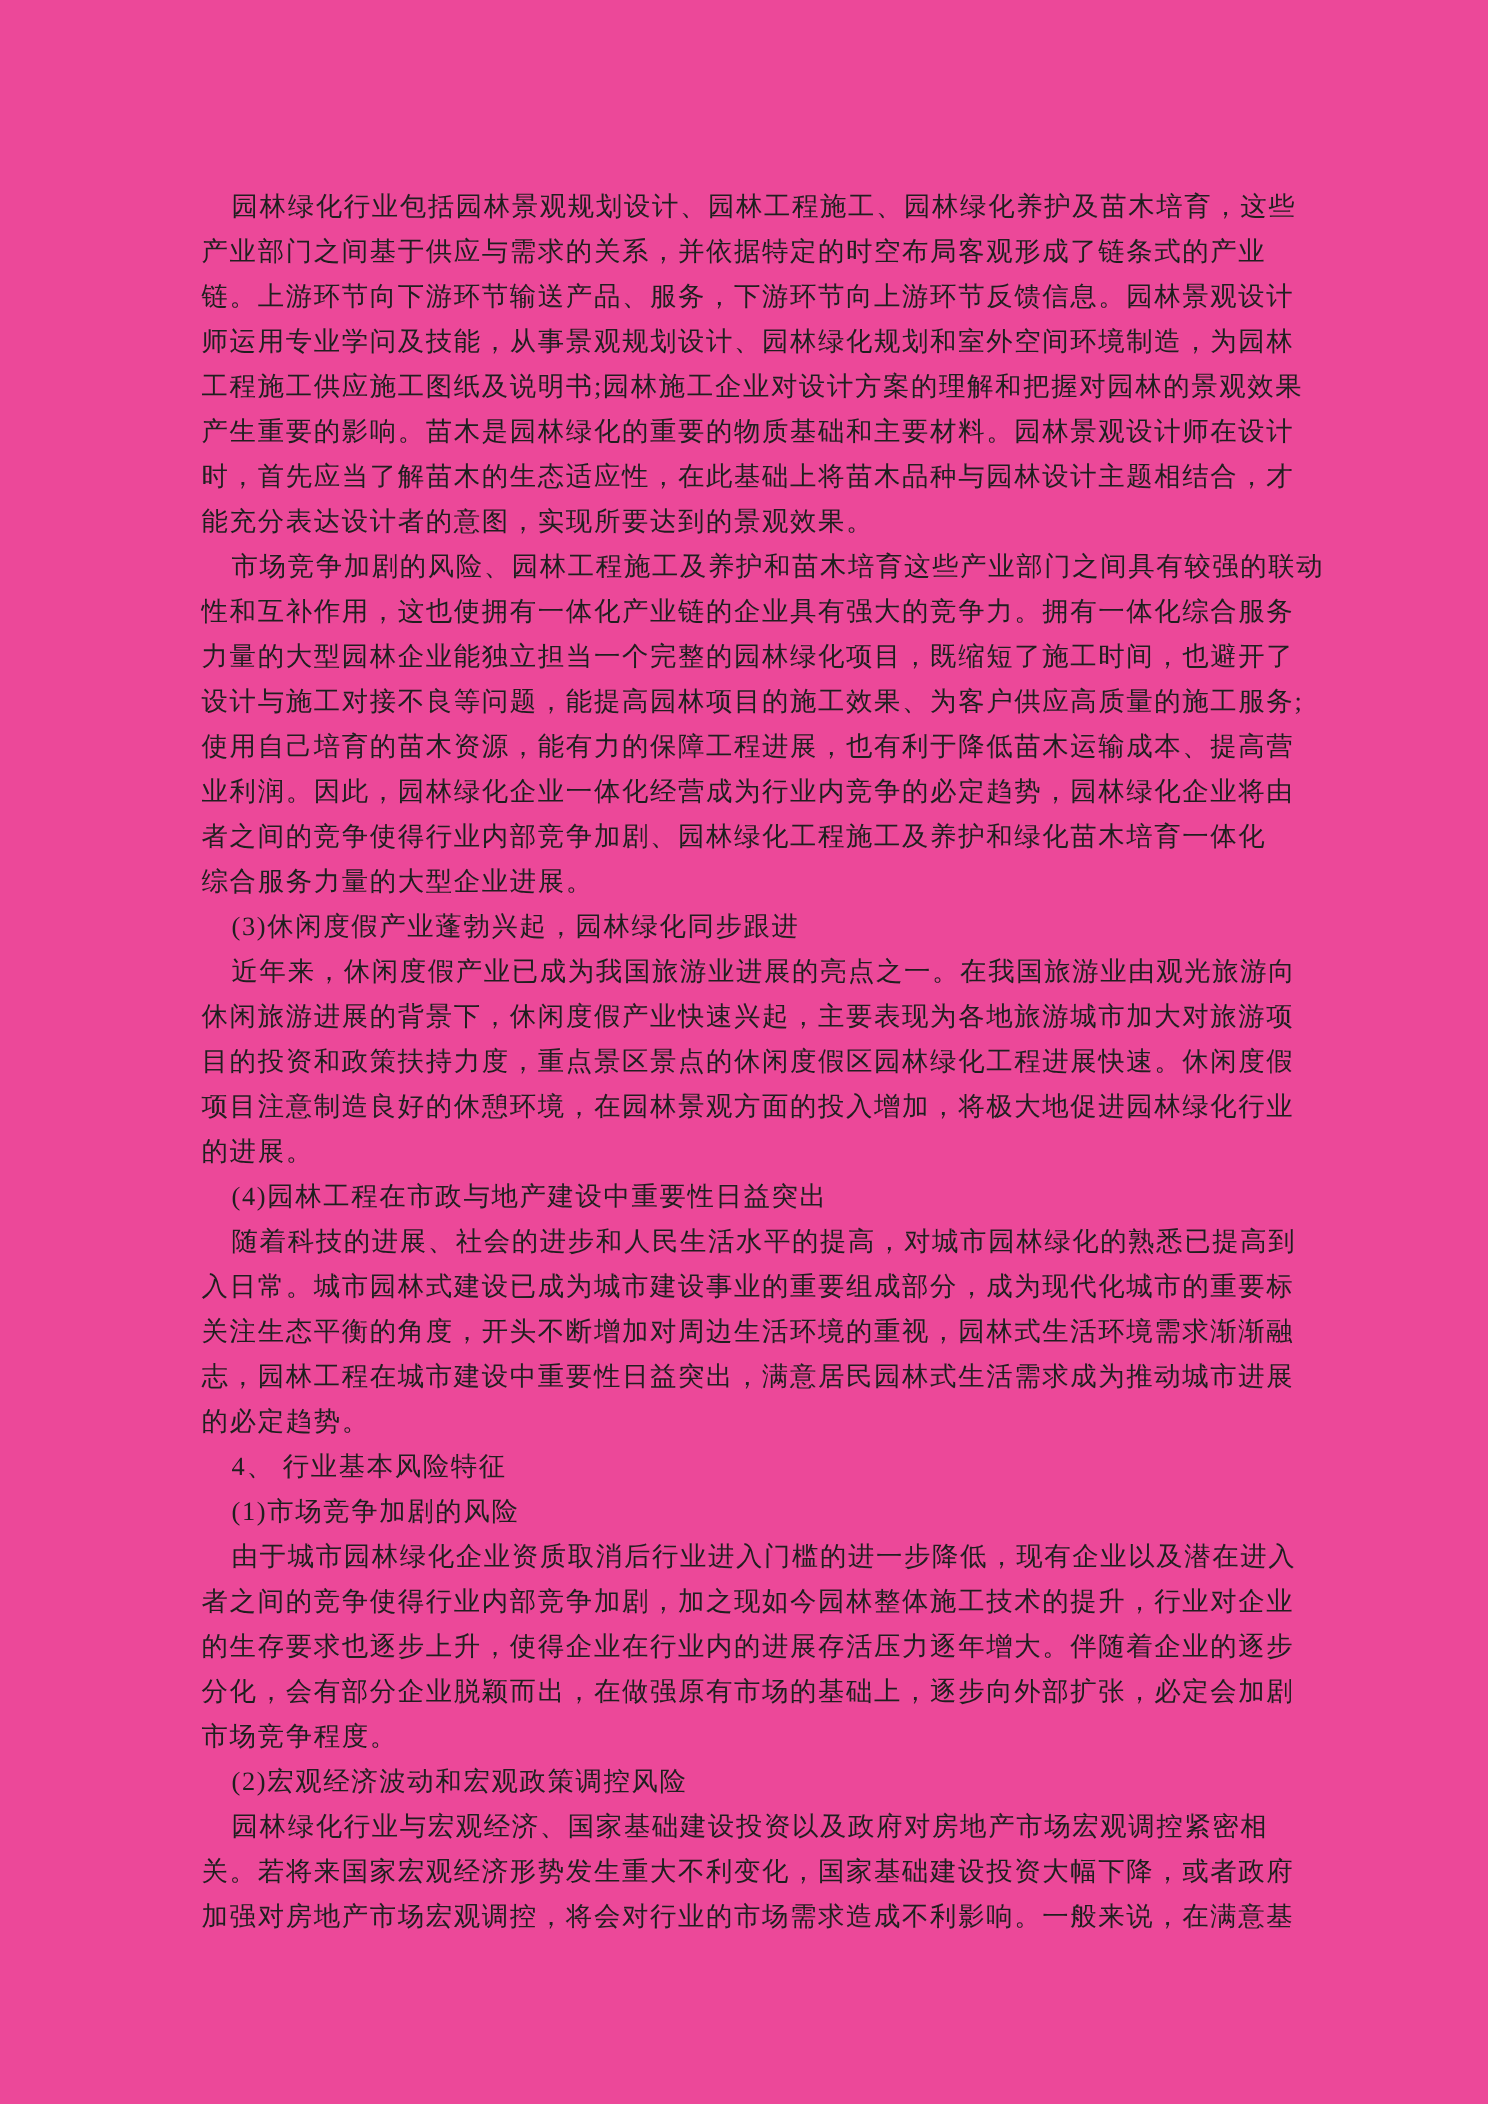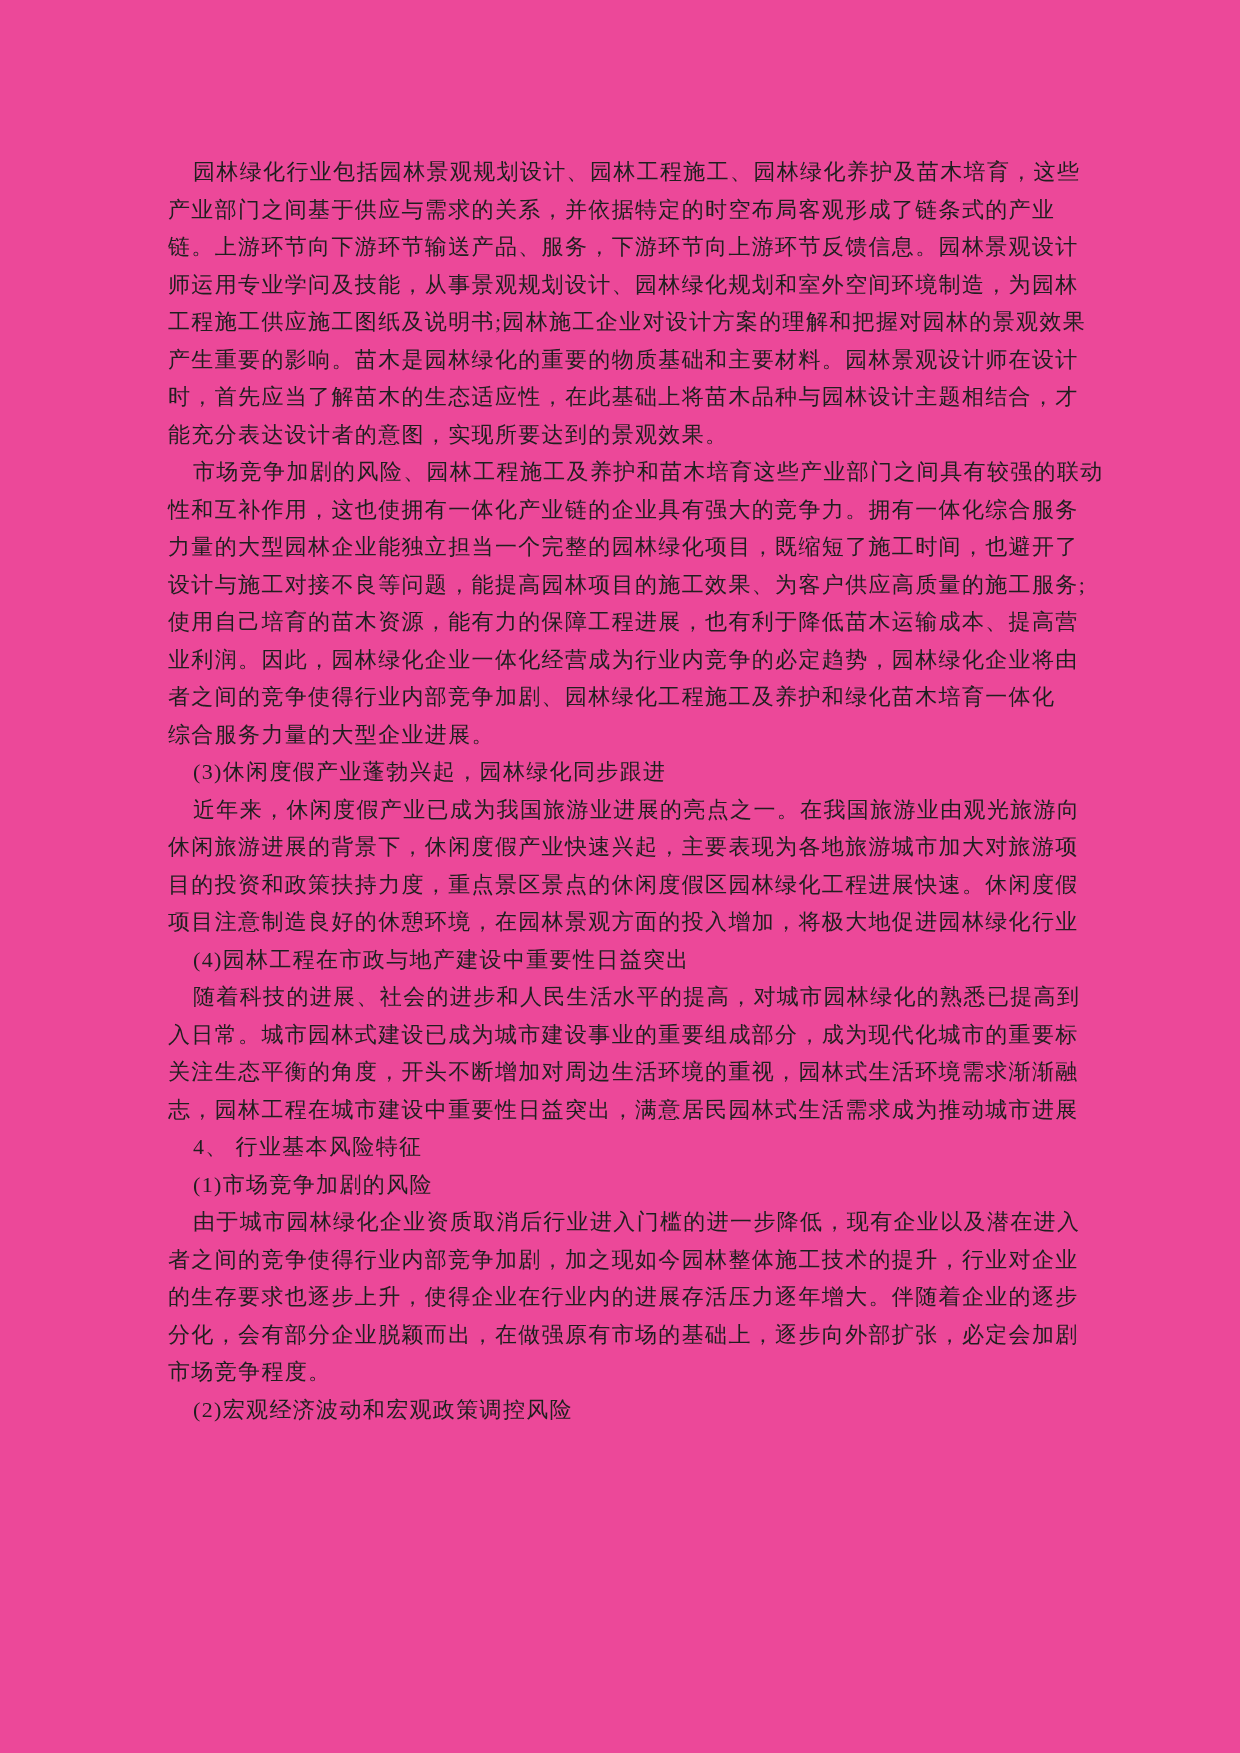--- a/index.html
+++ b/index.html
@@ -71,40 +71,47 @@
         <div class="line">综合服务力量的大型企业进展。</div>
       </div>
       <div class="block heading">
         <div class="line first">(3)休闲度假产业蓬勃兴起，园林绿化同步跟进</div>
       </div>
       <div class="block paragraph">
         <div class="line first">近年来，休闲度假产业已成为我国旅游业进展的亮点之一。在我国旅游业由观光旅游向</div>
         <div class="line">休闲旅游进展的背景下，休闲度假产业快速兴起，主要表现为各地旅游城市加大对旅游项</div>
         <div class="line">目的投资和政策扶持力度，重点景区景点的休闲度假区园林绿化工程进展快速。休闲度假</div>
         <div class="line">项目注意制造良好的休憩环境，在园林景观方面的投入增加，将极大地促进园林绿化行业</div>
+        <div class="line">的进展。</div>
       </div>
       <div class="block heading">
         <div class="line first">(4)园林工程在市政与地产建设中重要性日益突出</div>
       </div>
       <div class="block paragraph">
         <div class="line first">随着科技的进展、社会的进步和人民生活水平的提高，对城市园林绿化的熟悉已提高到</div>
         <div class="line">入日常。城市园林式建设已成为城市建设事业的重要组成部分，成为现代化城市的重要标</div>
         <div class="line">关注生态平衡的角度，开头不断增加对周边生活环境的重视，园林式生活环境需求渐渐融</div>
         <div class="line">志，园林工程在城市建设中重要性日益突出，满意居民园林式生活需求成为推动城市进展</div>
+        <div class="line">的必定趋势。</div>
       </div>
       <div class="block heading">
         <div class="line first">4、 行业基本风险特征</div>
       </div>
       <div class="block heading">
         <div class="line first">(1)市场竞争加剧的风险</div>
       </div>
       <div class="block paragraph">
         <div class="line first">由于城市园林绿化企业资质取消后行业进入门槛的进一步降低，现有企业以及潜在进入</div>
         <div class="line">者之间的竞争使得行业内部竞争加剧，加之现如今园林整体施工技术的提升，行业对企业</div>
         <div class="line">的生存要求也逐步上升，使得企业在行业内的进展存活压力逐年增大。伴随着企业的逐步</div>
         <div class="line">分化，会有部分企业脱颖而出，在做强原有市场的基础上，逐步向外部扩张，必定会加剧</div>
         <div class="line">市场竞争程度。</div>
       </div>
       <div class="block heading">
         <div class="line first">(2)宏观经济波动和宏观政策调控风险</div>
       </div>
+      <div class="block paragraph">
+        <div class="line first">园林绿化行业与宏观经济、国家基础建设投资以及政府对房地产市场宏观调控紧密相</div>
+        <div class="line">关。若将来国家宏观经济形势发生重大不利变化，国家基础建设投资大幅下降，或者政府</div>
+        <div class="line">加强对房地产市场宏观调控，将会对行业的市场需求造成不利影响。一般来说，在满意基</div>
+      </div>
     </div>
 </div>
 
 </body></html>

